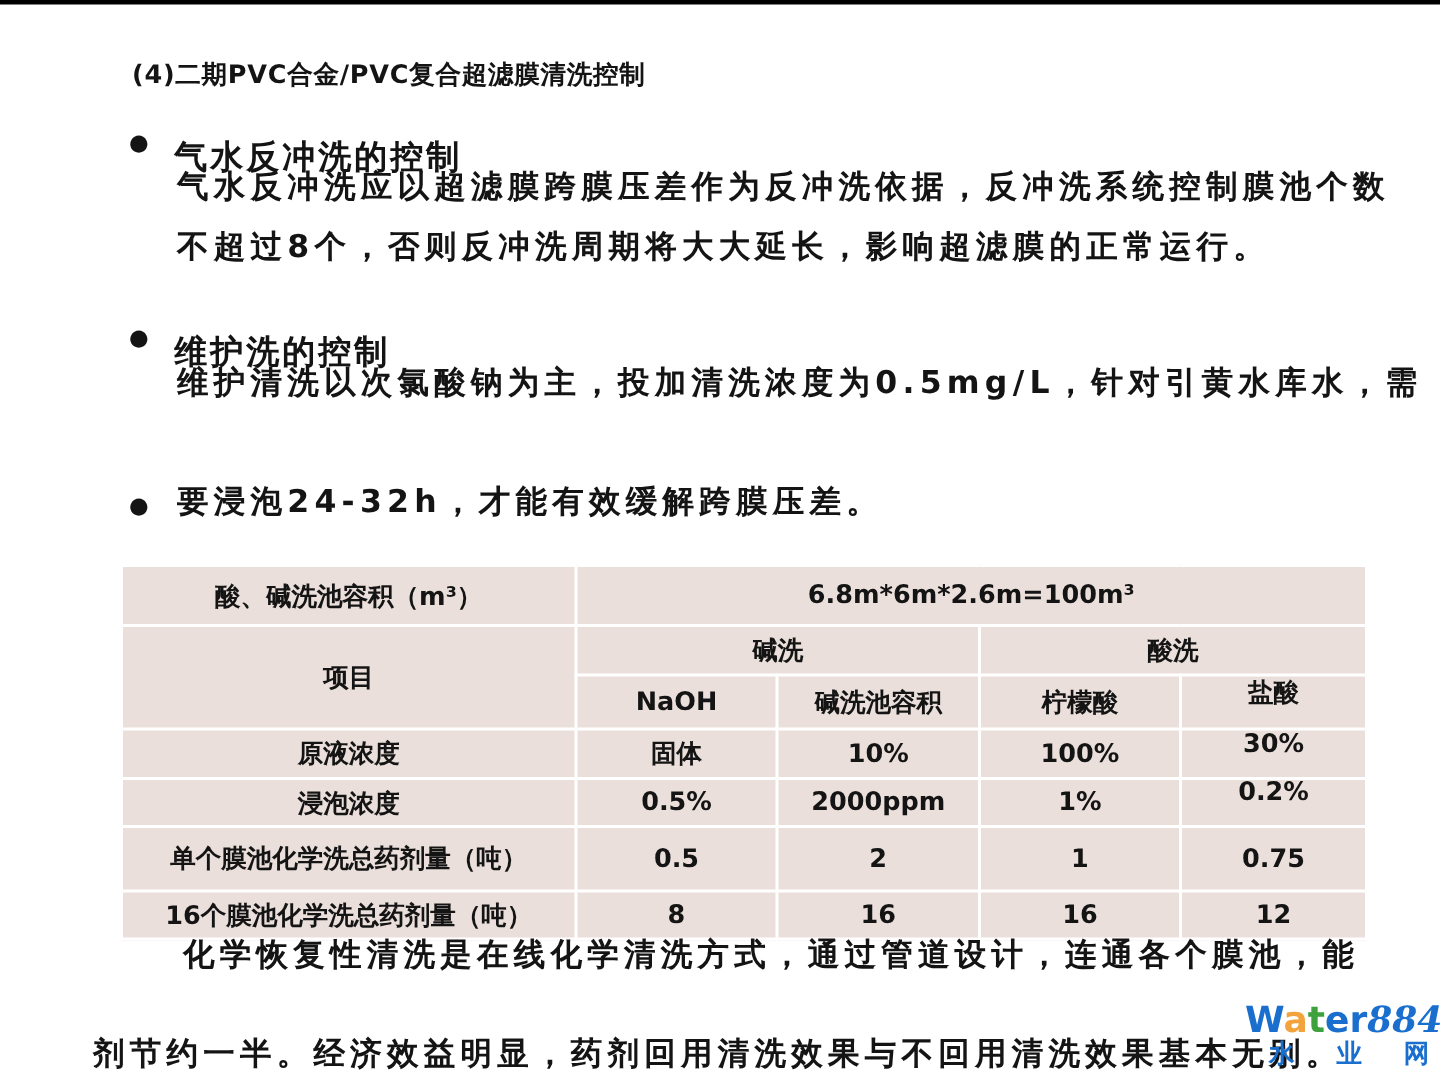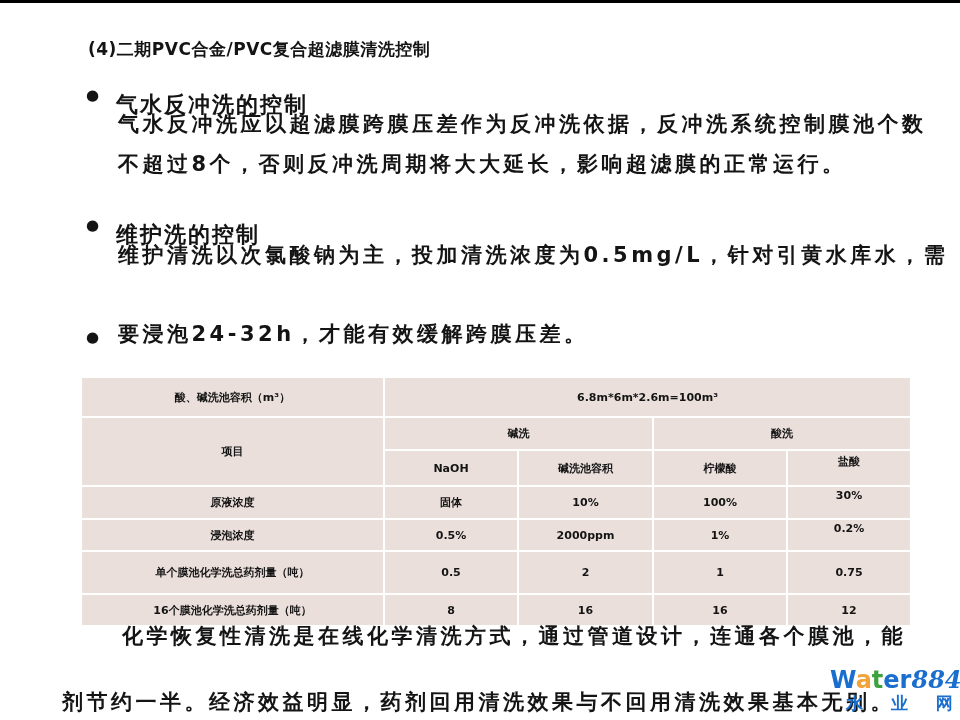--- a/index.html
+++ b/index.html
@@ -13,21 +13,21 @@
   .title { position:absolute; left:72px; top:22px; margin:16px; font-size:17px; letter-spacing:0.5px; white-space:nowrap; }
 
   .bullet-row { position:absolute; left:86px; display:flex; align-items:center; gap:17px; white-space:nowrap; }
   .dot { font-size:15px; line-height:1; }
   .bh { font-size:22px; letter-spacing:2px;margin-top:20px; }
   .bline { position:absolute; left:118px; font-size:21px; letter-spacing:3.5px; white-space:nowrap; }
 
   .ctable {
     position:absolute; left:80px; top:376px; width:830px;
     border-collapse:collapse; table-layout:fixed;
-    background:#eadfdb; font-size:11px; text-align:center;
+    background:#eadfdb; font-size:17px; text-align:center;
   }
   .ctable td { border:2px solid #ffffff; padding:0 2px; font-weight:bold; overflow:hidden; }
   .raised span { position:relative; top:-7px; }
 
   .footer-line { position:absolute; left:62px; width:898px; font-size:21px; letter-spacing:3.5px; white-space:nowrap; }
   .indent { padding-left:60px; }
 
   .watermark { position:absolute; left:830px; top:668px; z-index:5; line-height:1; }
   .wm-line1 { white-space:nowrap; }
   .wm-brand { font-size:24px; font-weight:bold; letter-spacing:0; }

